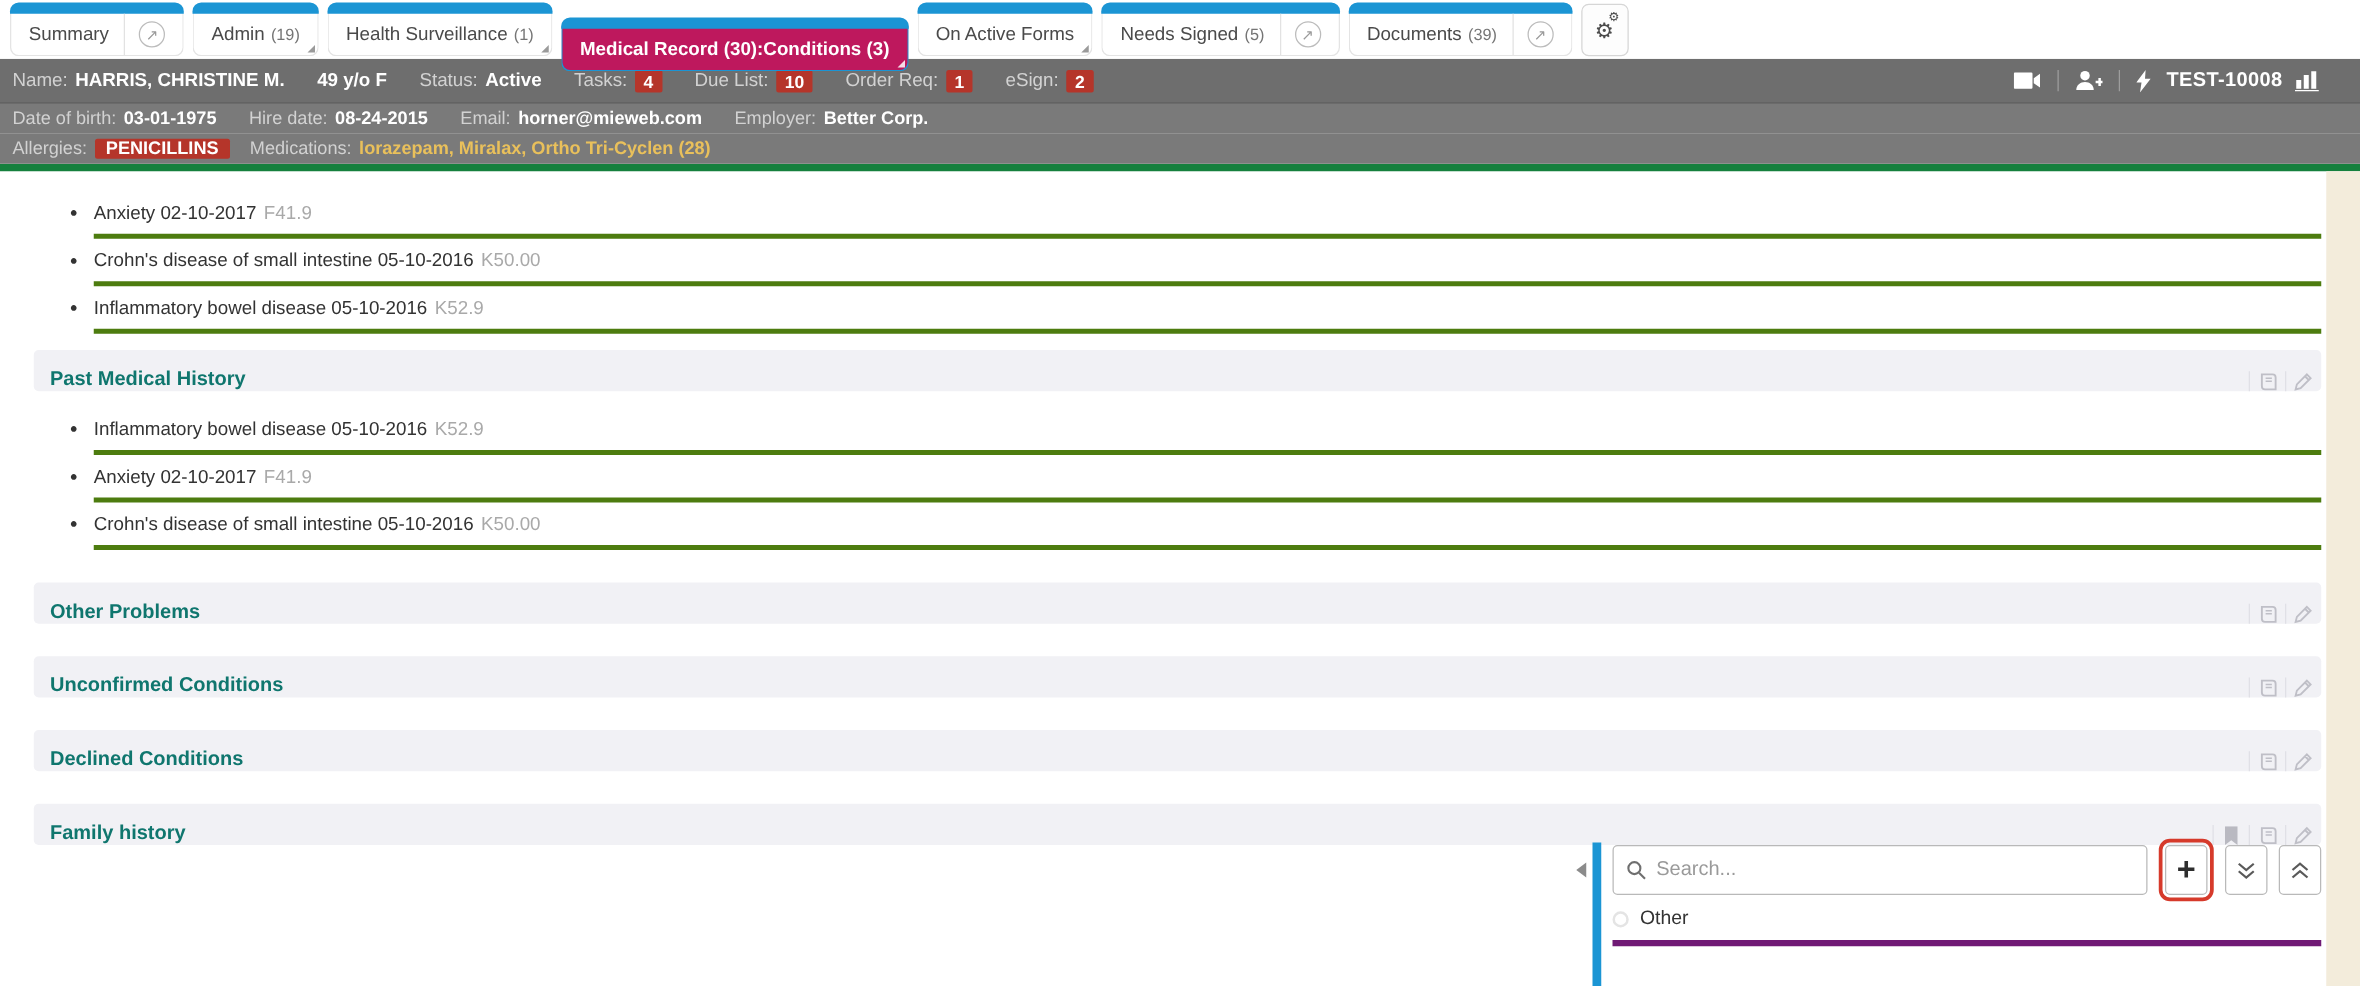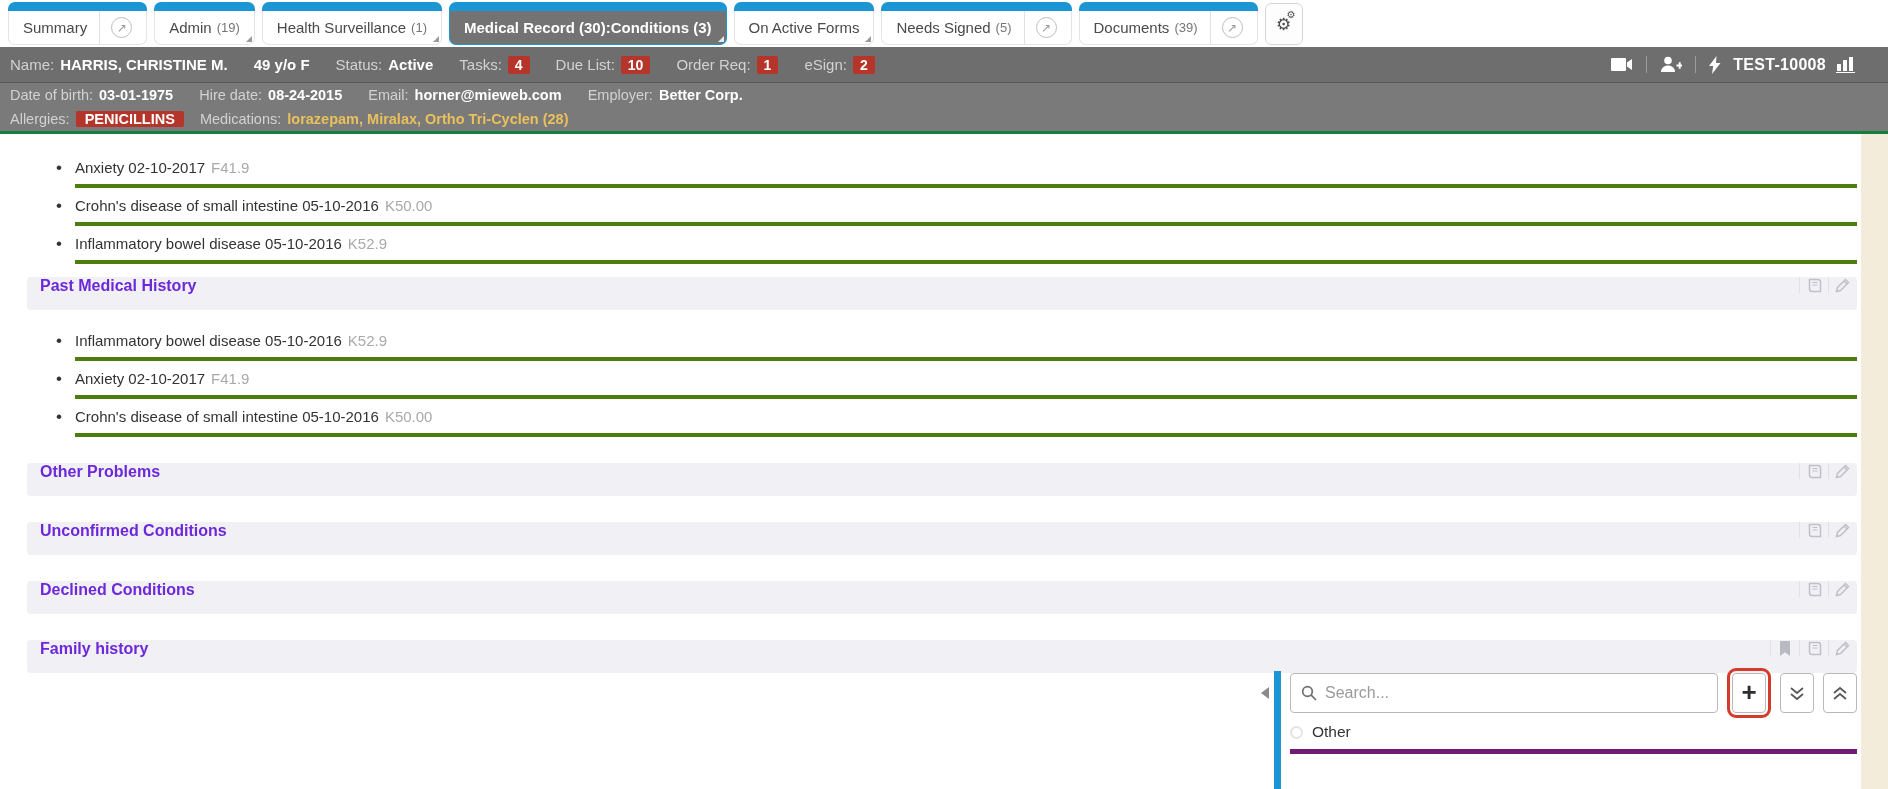--- a/index.html
+++ b/index.html
@@ -10,30 +10,30 @@
   .tabbar { display:flex; align-items:flex-start; gap:7px; padding:3px 0 0 8px; height:47px; background:#fff; position:relative; z-index:5;}
   .tab { position:relative; background:#fff; border:1px solid #e4e4e4; border-top:none; border-radius:7px; cursor:pointer; }
   .tab .cap { height:9px; background:#1b95d4; border-radius:7px 7px 0 0; margin:-1px -1px 0 -1px; }
   .tab .tbody { display:flex; align-items:center; height:33px; padding:0 14px; font-size:15px; color:#4a4a4a; white-space:nowrap; }
   .tab .cnt { margin-left:5px; font-size:13px; color:#757575; }
   .tab .tsep { width:1px; align-self:stretch; background:#e2e2e2; margin-left:12px; }
   .tab .popout { width:21px; height:21px; margin-left:11px; border:1px solid #bcbcbc; border-radius:50%;
                  display:flex; align-items:center; justify-content:center; font-size:12px; color:#9a9a9a; }
   .tab .fold { position:absolute; right:2px; bottom:2px; width:0; height:0;
                border-left:6px solid transparent; border-bottom:6px solid #9a9a9a; }
-  .tab.active { background:#737373; border-color:#1b95d4; }
+  .tab.active { background:#be185d; border-color:#1b95d4;margin-top:12px; }
   .tab.active .tbody { color:#fff; font-weight:bold; }
   .tab.active .fold { border-bottom-color:rgba(255,255,255,.85); }
   .gearbtn { height:42px; width:38px; border:1px solid #d6d6d6; border-radius:6px; background:#fdfdfd;
              display:flex; align-items:center; justify-content:center; position:relative; cursor:pointer; }
   .gearbtn .g1 { font-size:17px; color:#4c4c4c; line-height:1; }
   .gearbtn .g2 { position:absolute; top:6px; right:6px; font-size:10px; color:#4c4c4c; line-height:1; }
 
   
-  .banner { border-bottom:3px solid #15803d; }
+  .banner { border-bottom:6px solid #15803d; }
   .brow { display:flex; align-items:center; color:#fff; padding:0 10px; }
   .brow1 { height:36px; background:#6e6e6e; border-bottom:1px solid #595959; font-size:15px; }
   .brow2, .brow3 { height:24px; background:#7a7a7a; font-size:14.5px; }
   .lbl { color:#d2d2d2; margin-right:6px; white-space:nowrap; }
   .val { color:#fff; font-weight:bold; white-space:nowrap; }
   .grp { display:flex; align-items:center; margin-right:26px; }
   .badge { background:#b5352a; color:#fff; font-weight:bold; font-size:14px; padding:1px 7px; border-radius:2px; }
   .allergy-badge { background:#b5352a; color:#fff; font-weight:bold; font-size:14.5px; padding:0 9px; border-radius:2px; }
   .med-links { color:#e9c05b; font-weight:bold; }
   .bright { margin-left:auto; display:flex; align-items:center; padding-right:22px; }
@@ -42,22 +42,22 @@
   .wicon { display:flex; align-items:center; justify-content:center; cursor:pointer; }
 
   
   .content { position:relative; padding:8px 31px 0 27px; height:656px; }
   .cream { position:absolute; top:0; right:0; width:27px; height:656px; background:#f3ecdb; }
   ul.cond { list-style:none; margin-left:48px; }
   ul.cond li { position:relative; height:38px; display:flex; align-items:center; border-bottom:4px solid #4d7c0f;
                font-size:15px; color:#333; cursor:pointer; }
   ul.cond li::before { content:"\2022"; position:absolute; left:-19px; top:8px; color:#333; font-size:17px; }
   .code { color:#a9a9a9; margin-left:6px; }
-  .secbar { height:33px; background:#f1f1f5; border-radius:4px; display:flex; align-items:flex-start;
-            font-weight:bold; font-size:16px; color:#6d28d9; }
+  .secbar { height:33px; background:#f1f1f5; border-radius:4px; display:flex; align-items:flex-end;
+            font-weight:bold; font-size:16px; color:#0f766e; }
   .sectitle { display:flex; align-items:center; padding-left:13px; }
   .icogrp { margin-left:auto; display:flex; align-items:stretch; }
   .icocell { width:29px; display:flex; align-items:center; justify-content:center; border-left:1px solid #e0e0e6; cursor:pointer; }
   .mt14 { margin-top:13px; } .mt26 { margin-top:26px; } .mt8 { margin-top:8px; }
   ul.fam { width:1205px; }
 
   
   .qpanel { position:absolute; top:537px; left:1261px; right:31px; display:flex; z-index:3; }
   .collapse-arrow { width:0; height:0; border-top:6px solid transparent; border-bottom:6px solid transparent;
                     border-right:8px solid #8b8b8b; margin:16px 5px 0 0; cursor:pointer; }

